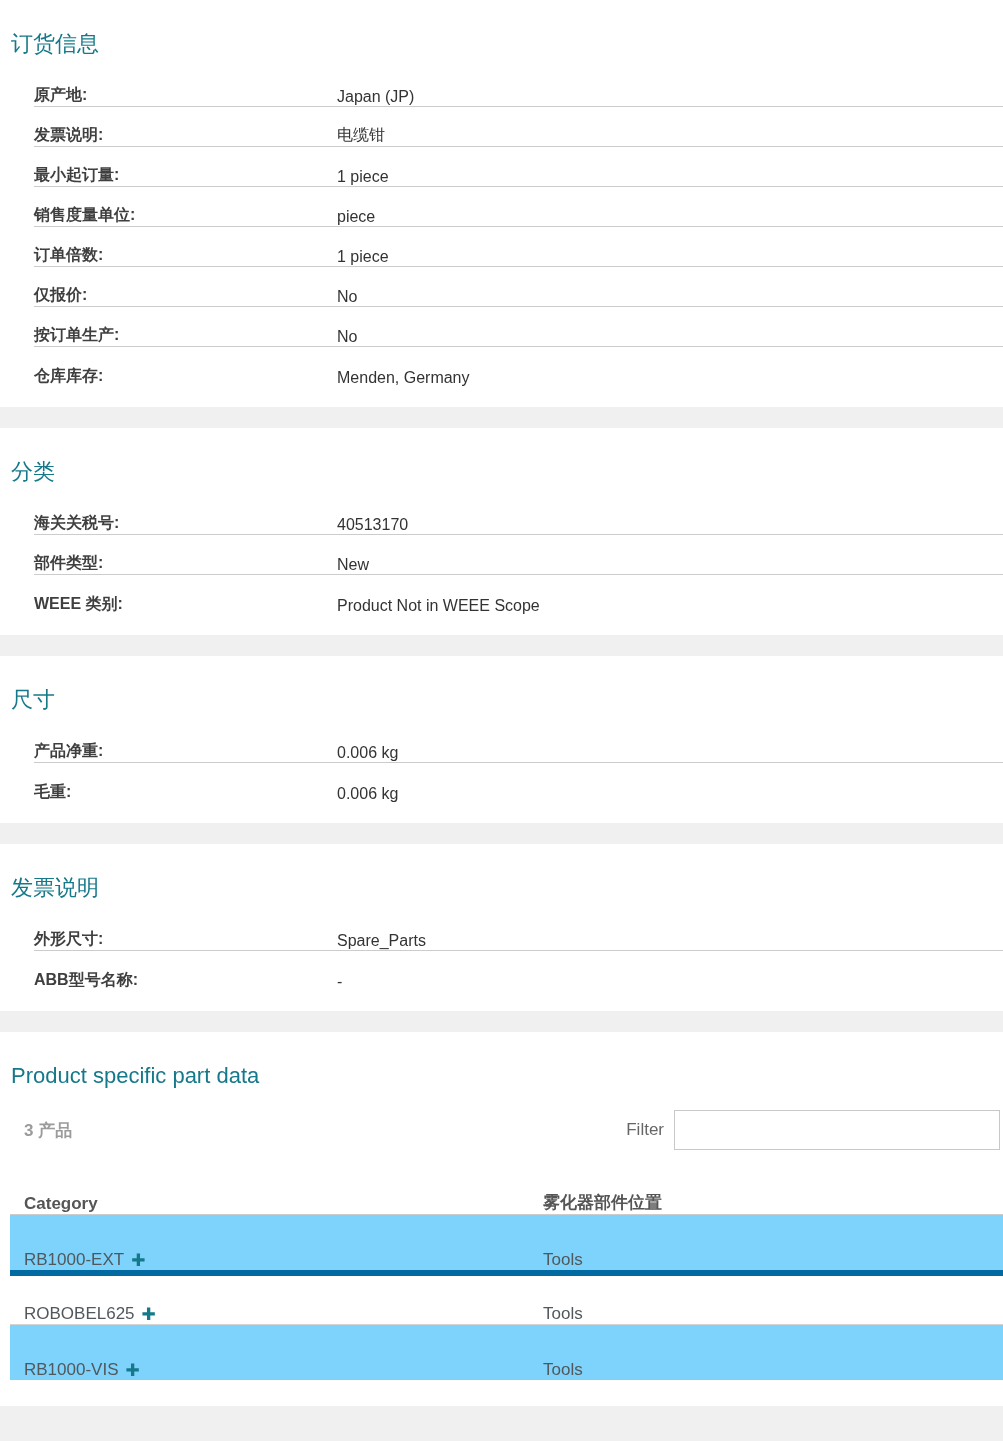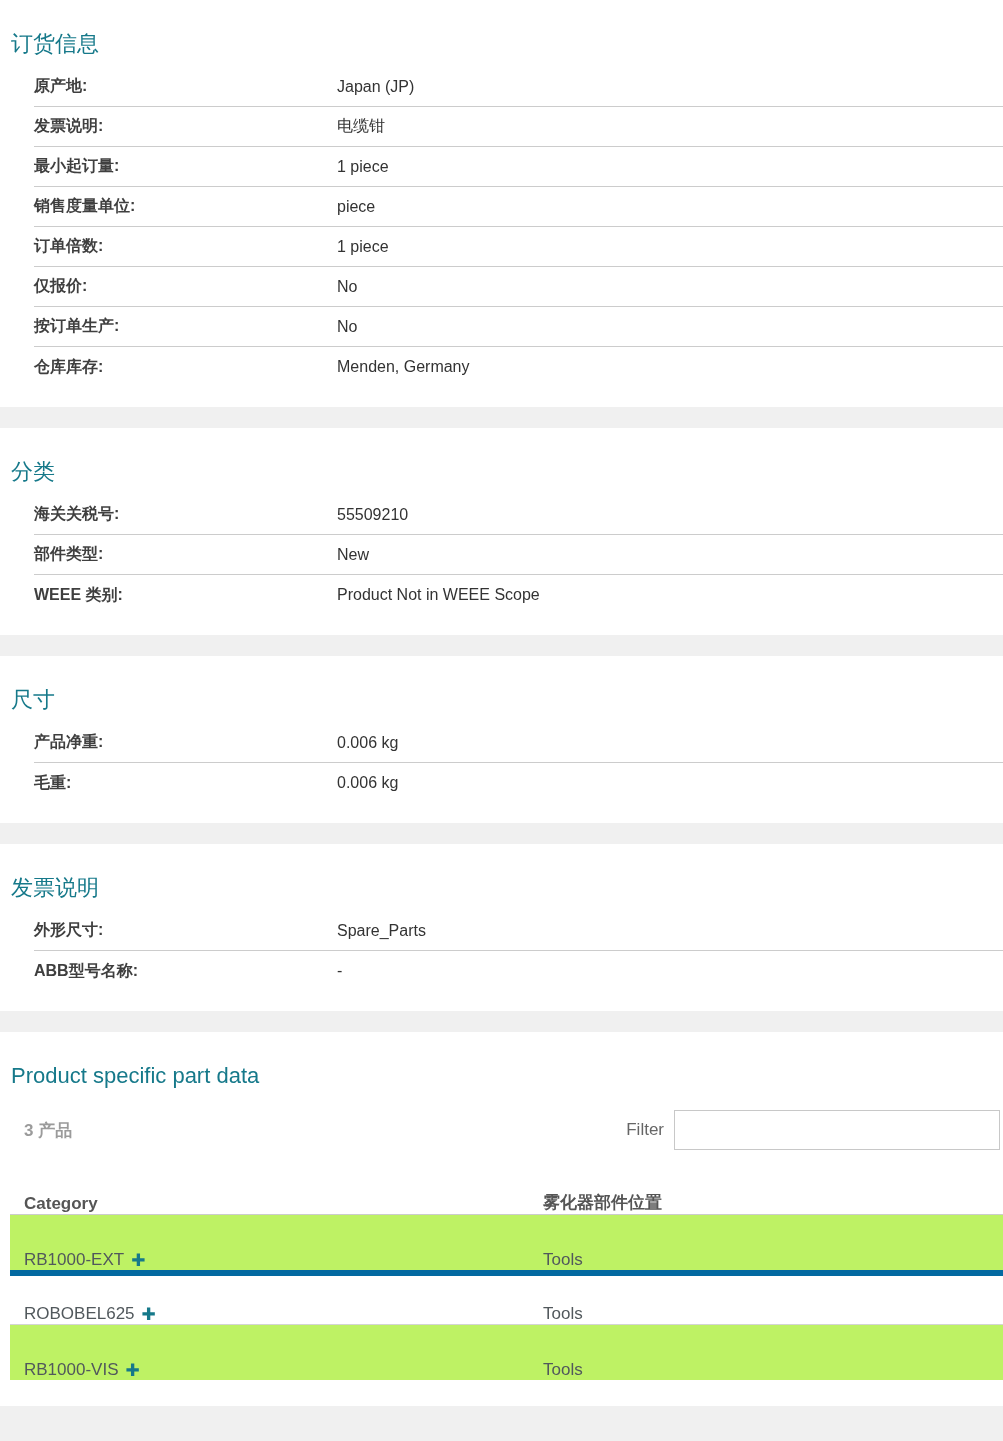--- a/index.html
+++ b/index.html
@@ -13,21 +13,21 @@
   h2.section-title {
     font-size: 22px;
     font-weight: 400;
     line-height: 26px;
     color: #16798a;
     padding: 31px 10px 10px 11px;
   }
   .rows { margin-left: 34px; padding-bottom: 20px; }
   .spec-row {
     display: flex;
-    align-items: center;
+    align-items: flex-end;
     height: 40px;
     border-bottom: 1px solid #cccccc;
     font-size: 16px;
   }
   .spec-row:last-child { border-bottom: none; }
   .spec-label { width: 303px; font-weight: 700; color: #3f3f3f; flex: none; }
   .spec-value { color: #333333; }
   .band {
     height: 21px;
     background: #f0f0f0;
@@ -63,21 +63,21 @@
     border-bottom: 1px solid #cccccc;
     font-size: 17px;
     font-weight: 700;
     color: #555555;
   }
   .prow {
     height: 55px;
     font-size: 17px;
     color: #51585c;
   }
-  .prow.alt { background: #bef264; }
+  .prow.alt { background: #7dd3fc; }
   .prow.mid { border-top: 6px solid #0369a1; border-bottom: 1px solid #d4d4d4; }
   .pcell1 { width: 533px; padding-left: 14px; flex: none; display: flex; align-items: center; }
   .pcell2 { flex: 1; }
   .plus-icon {
     color: #16798a;
     font-size: 17px;
     font-weight: 700;
     margin-left: 7px;
     cursor: pointer;
     line-height: 1;
@@ -127,21 +127,21 @@
     </div>
   </section>
 
   <div class="band"></div>
 
   <section>
     <h2 class="section-title">分类</h2>
     <div class="rows">
       <div class="spec-row">
         <div class="spec-label">海关关税号:</div>
-        <div class="spec-value">55509210</div>
+        <div class="spec-value">40513170</div>
       </div>
       <div class="spec-row">
         <div class="spec-label">部件类型:</div>
         <div class="spec-value">New</div>
       </div>
       <div class="spec-row">
         <div class="spec-label">WEEE 类别:</div>
         <div class="spec-value">Product Not in WEEE Scope</div>
       </div>
     </div>

